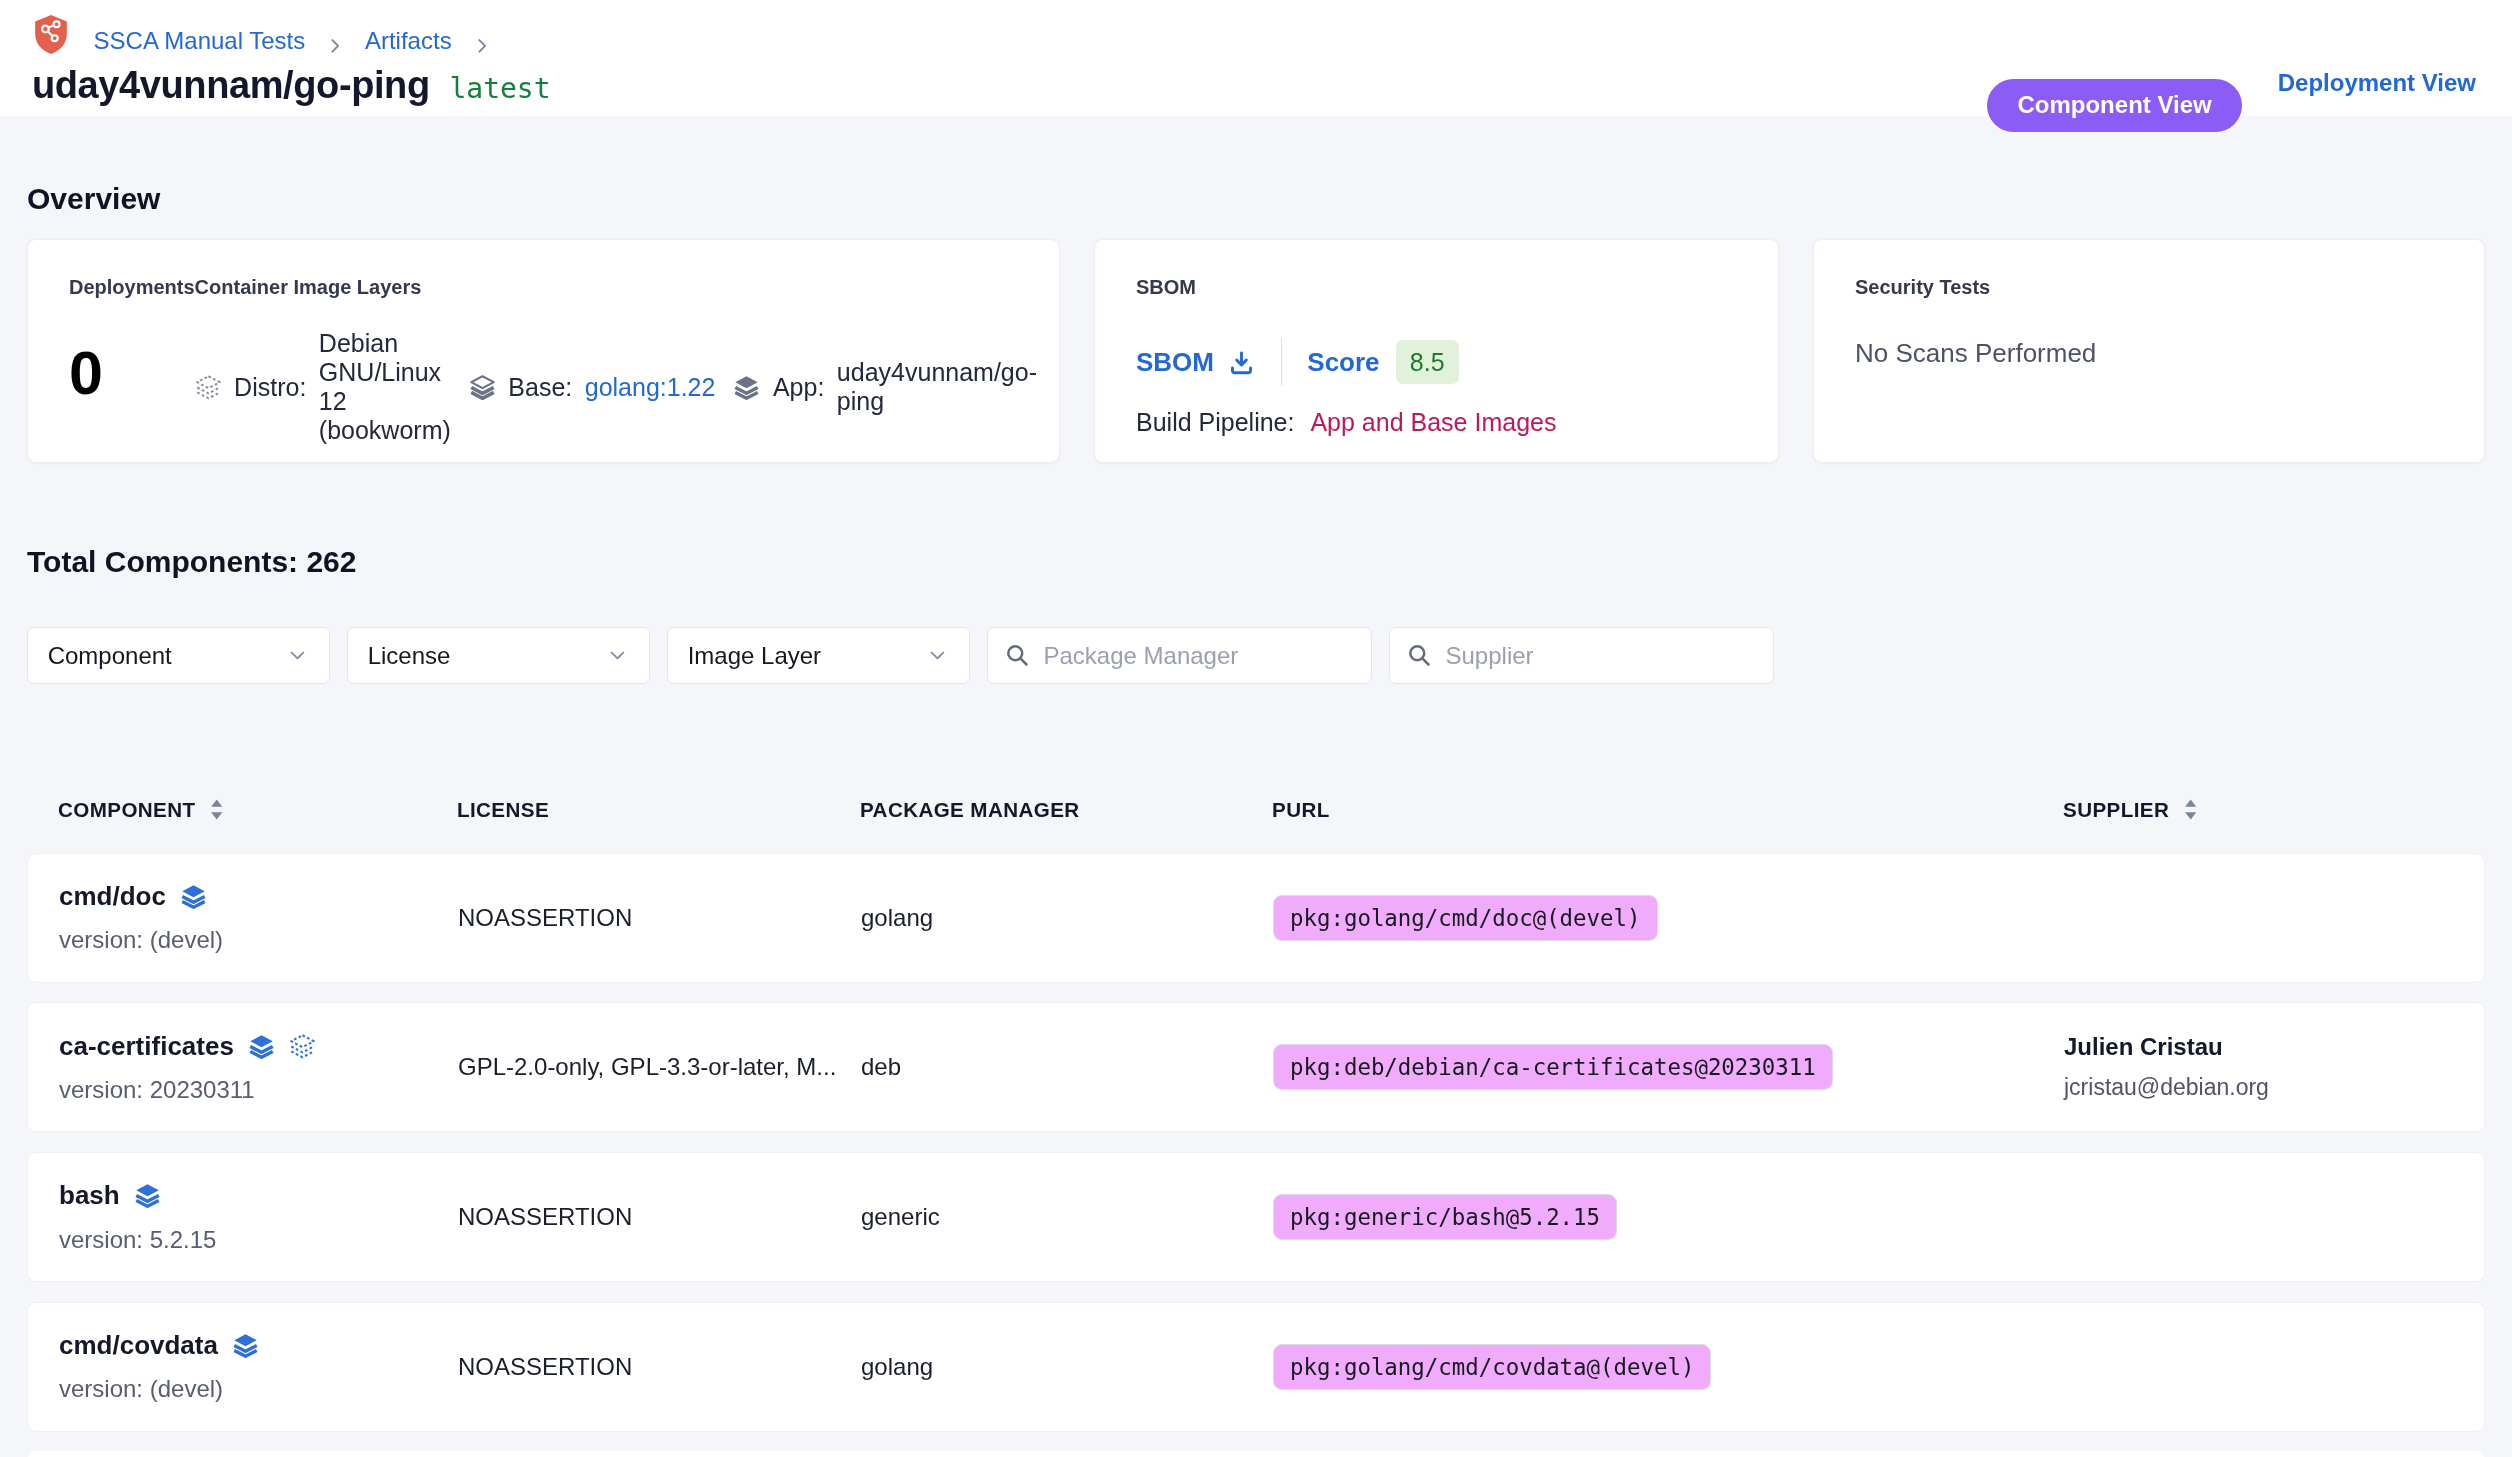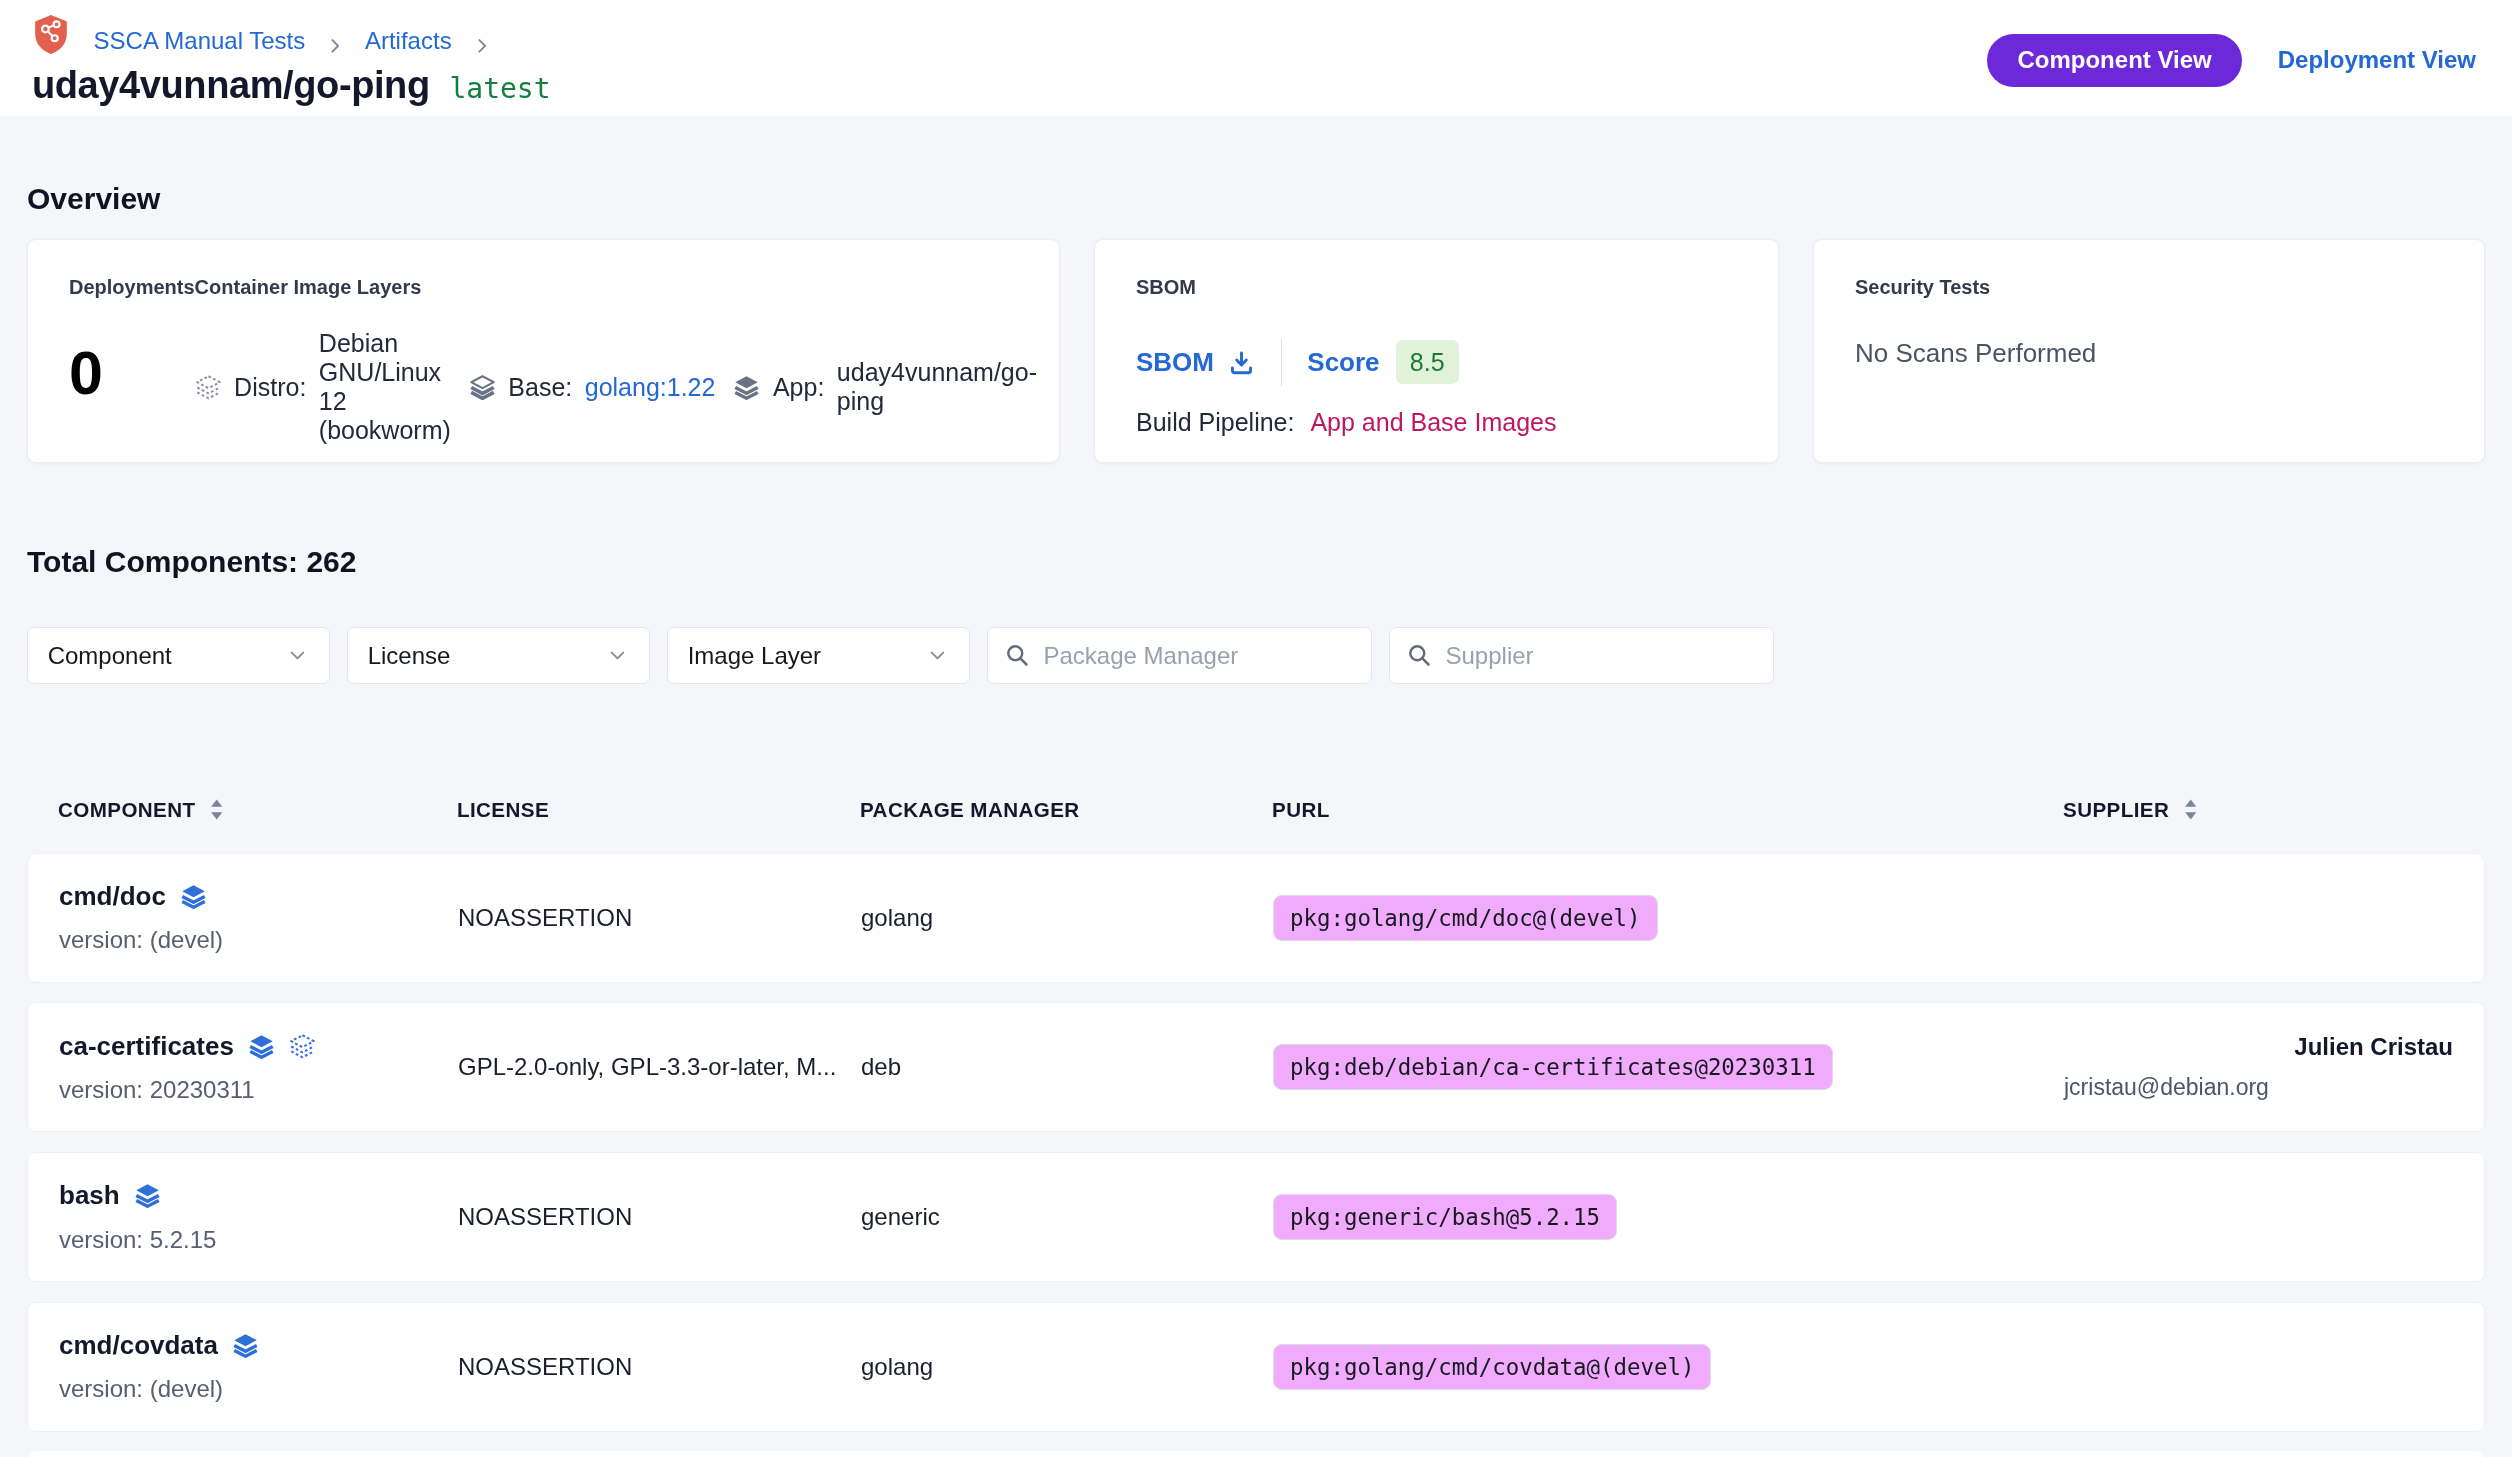--- a/index.html
+++ b/index.html
@@ -21,23 +21,24 @@
   }
   .breadcrumb { display:flex; align-items:flex-end; gap:20px; font-size:24px; font-weight:700; }
   .crumb-link { color:#2468d5; cursor:pointer; text-decoration:none; font-weight:400; }
   .crumb-sep { display:flex; align-items:center; }
   .logo { width:38px; height:41px; display:flex; margin-right:3.6px; }
   .title-row { display:flex; align-items:baseline; gap:19.7px; margin-top:9px; }
   .page-title { font-size:38px; font-weight:700; color:#15172a; letter-spacing:-0.4px; }
   .tag { font-family:"DejaVu Sans Mono", monospace; font-size:28px; color:#15803d; }
   .view-toggle { display:flex; align-items:center; gap:36px; margin-top:19.7px; }
   .pill {
-    background:#6d28d9; color:#ffffff; font-weight:700; font-size:24px;
+    background:#8b5cf6; color:#ffffff; font-weight:700; font-size:24px;
     padding:12.5px 30px; border-radius:894px; border:none; cursor:pointer;
     font-family:"Liberation Sans", sans-serif;
+    margin-top:45px;
   }
   .link-btn { color:#2468d5; font-weight:700; font-size:24px; cursor:pointer; background:none; border:none; font-family:"Liberation Sans", sans-serif; }
 
   
   .content { padding:0 27px; }
   .section-heading { font-size:30px; font-weight:700; color:#101322; }
   .overview-heading { margin-top:66px; margin-bottom:23px; }
 
   .cards { display:flex; gap:34px; }
   .card {
@@ -96,21 +97,21 @@
   .row-card.first { margin-top:21.5px; }
   .comp-name-row { display:flex; align-items:center; gap:14.3px; }
   .comp-name { font-size:26px; font-weight:700; color:#15182a; }
   .comp-version { margin-top:14.3px; font-size:24px; color:#585d72; }
   .cell { font-size:24px; color:#1b1e2c; }
   .purl-badge {
     display:inline-block; font-family:"DejaVu Sans Mono", monospace; font-size:22.4px; color:#17191f;
     background:#f0abfc; border:1.8px solid #dcdce6; border-radius:9px; padding:9px 16px;
     white-space:nowrap;
   }
-  .supplier-name { font-size:24px; font-weight:700; color:#15182a;text-align:right; }
+  .supplier-name { font-size:24px; font-weight:700; color:#15182a; }
   .supplier-email { margin-top:12.5px; font-size:23px; color:#4f5468; }
   .partial-row { height:12.5px; background:#ffffff; border-radius:9px 9px 0 0; margin-top:19.7px; }
   .icon { display:inline-flex; align-items:center; }
 </style>
 </head>
 <body>
 
 <div class="header">
   <div>
     <div class="breadcrumb">

